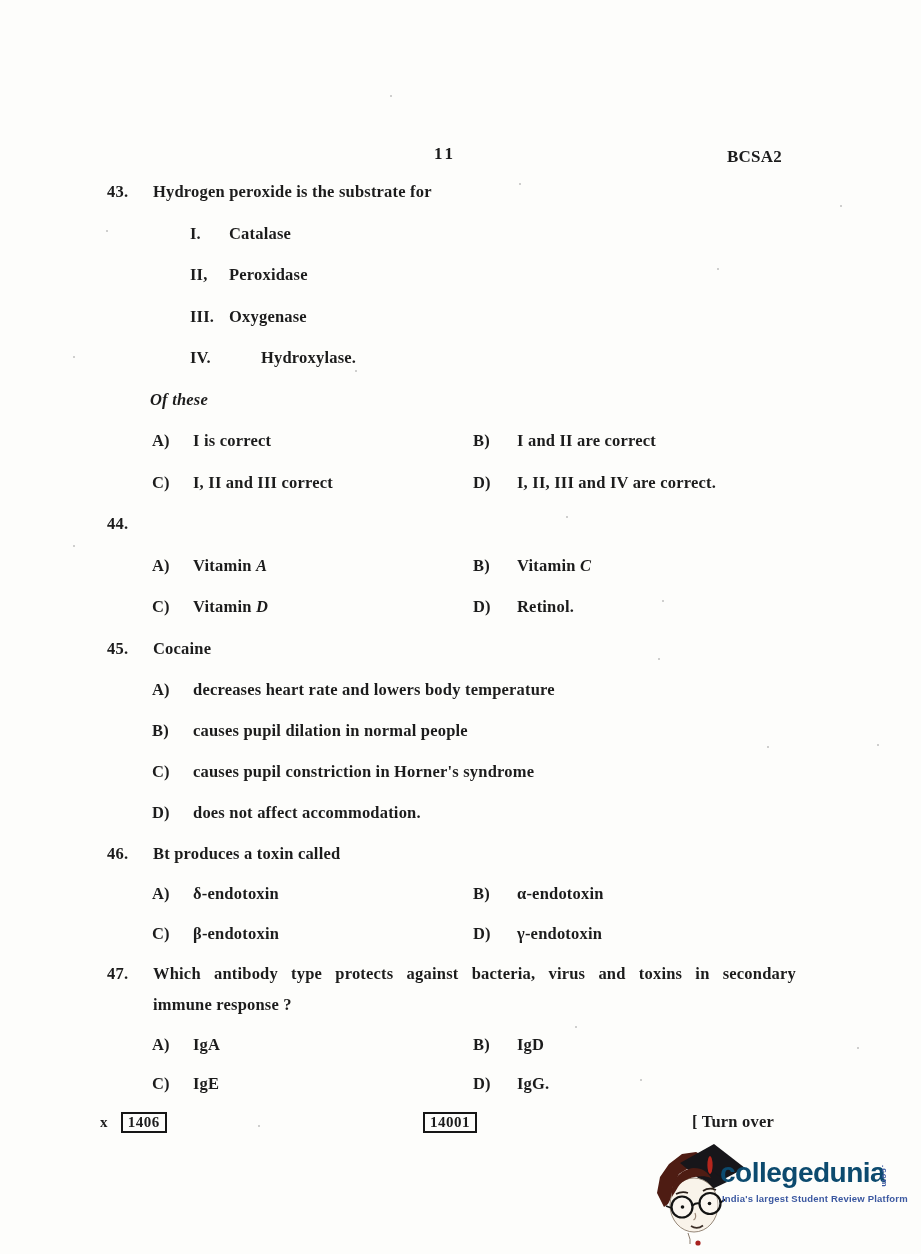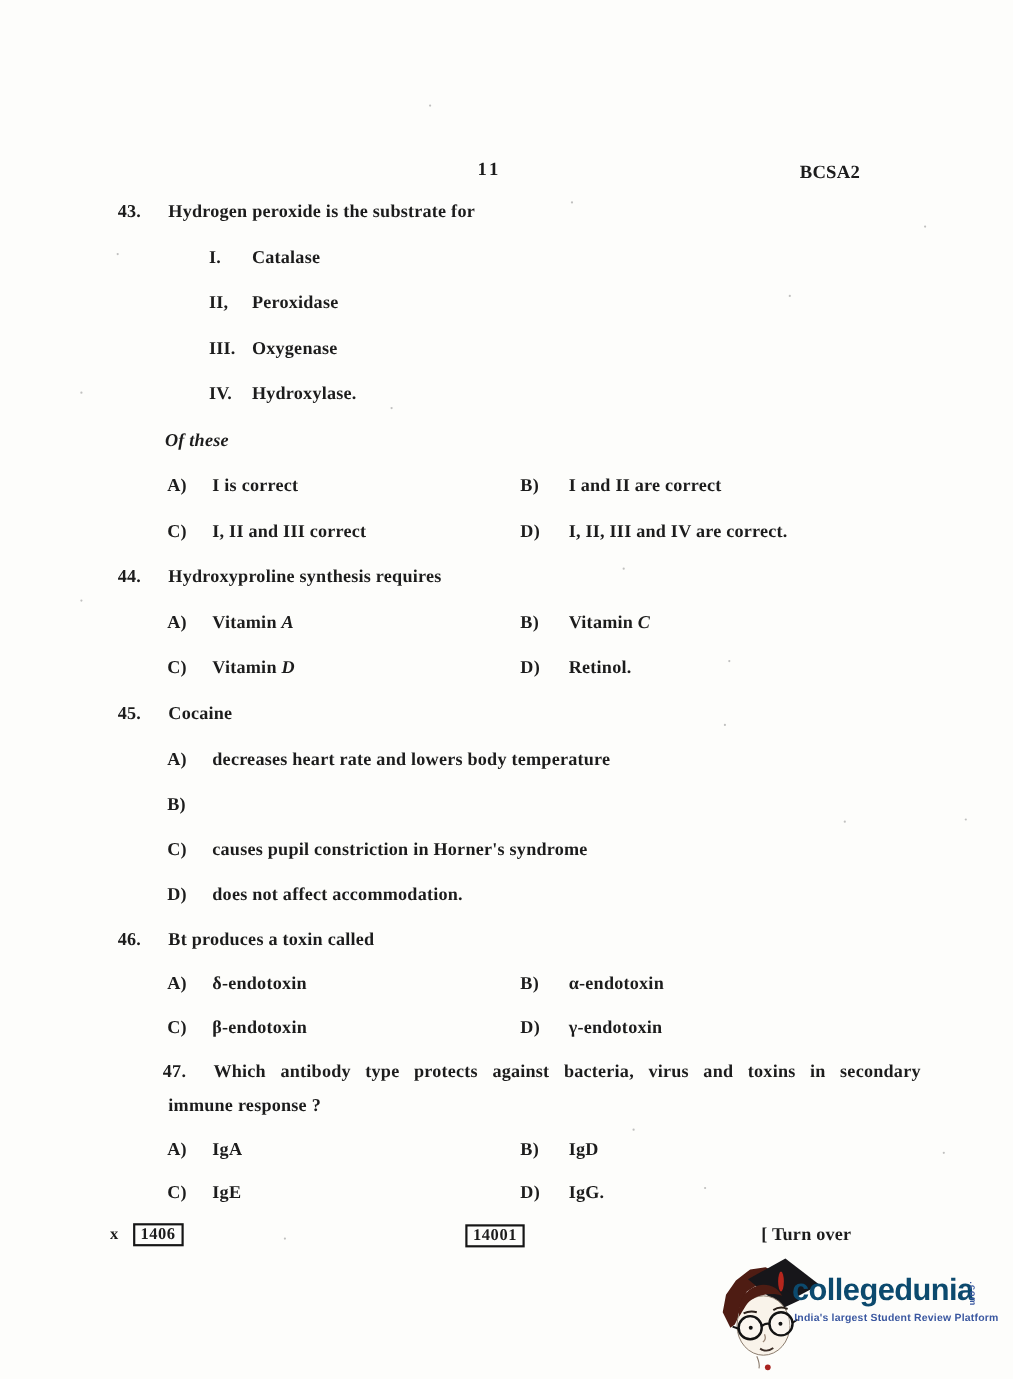--- a/index.html
+++ b/index.html
@@ -67,21 +67,21 @@
     <span>Catalase</span>
   </div>
   <div class="r sub" style="left:190px;top:265px;">
     <span class="rlabel">II,</span>
     <span>Peroxidase</span>
   </div>
   <div class="r sub" style="left:190px;top:307px;">
     <span class="rlabel">III.</span>
     <span>Oxygenase</span>
   </div>
-  <div class="r sub" style="left:190px;top:348px;">
+  <div class="r sub" style="left:190px;top:348px;gap:32px;">
     <span class="rlabel">IV.</span>
     <span>Hydroxylase.</span>
   </div>
   <div class="r note" style="left:150px;top:390px;">Of these</div>
 
   <div class="r opt" style="left:152px;top:431px;">
     <span class="olabel">A)</span>
     <span>I is correct</span>
   </div>
   <div class="r opt col2" style="left:473px;top:431px;">
@@ -92,21 +92,20 @@
     <span class="olabel">C)</span>
     <span>I, II and III correct</span>
   </div>
   <div class="r opt col2" style="left:473px;top:473px;">
     <span class="olabel">D)</span>
     <span>I, II, III and IV are correct.</span>
   </div>
 
   <div class="r qline" style="left:107px;top:514px;">
     <span class="qnum">44.</span>
-    <span>Hydroxyproline synthesis requires</span>
   </div>
   <div class="r opt" style="left:152px;top:556px;">
     <span class="olabel">A)</span>
     <span><span>Vitamin </span><span class="ital">A</span></span>
   </div>
   <div class="r opt col2" style="left:473px;top:556px;">
     <span class="olabel">B)</span>
     <span><span>Vitamin </span><span class="ital">C</span></span>
   </div>
   <div class="r opt" style="left:152px;top:597px;">
@@ -121,20 +120,21 @@
   <div class="r qline" style="left:107px;top:639px;font-family:Liberation Serif, serif;">
     <span class="qnum">45.</span>
     <span>Cocaine</span>
   </div>
   <div class="r opt" style="left:152px;top:680px;">
     <span class="olabel">A)</span>
     <span>decreases heart rate and lowers body temperature</span>
   </div>
   <div class="r opt" style="left:152px;top:721px;">
     <span class="olabel">B)</span>
+    <span>causes pupil dilation in normal people</span>
   </div>
   <div class="r opt" style="left:152px;top:762px;">
     <span class="olabel">C)</span>
     <span>causes pupil constriction in Horner's syndrome</span>
   </div>
   <div class="r opt" style="left:152px;top:803px;">
     <span class="olabel">D)</span>
     <span>does not affect accommodation.</span>
   </div>
 
@@ -152,21 +152,21 @@
   </div>
   <div class="r opt" style="left:152px;top:924px;">
     <span class="olabel">C)</span>
     <span>β-endotoxin</span>
   </div>
   <div class="r opt col2" style="left:473px;top:924px;">
     <span class="olabel">D)</span>
     <span>γ-endotoxin</span>
   </div>
 
-  <div class="r qline" style="left:107px;top:964px;margin-left:41px;">
+  <div class="r qline" style="left:107px;top:964px;">
     <span class="qnum">47.</span>
     <span class="jst">Which antibody type protects against bacteria, virus and toxins in secondary</span>
   </div>
   <div class="r" style="left:153px;top:995px;">immune response ?</div>
   <div class="r opt" style="left:152px;top:1035px;">
     <span class="olabel">A)</span>
     <span>IgA</span>
   </div>
   <div class="r opt col2" style="left:473px;top:1035px;">
     <span class="olabel">B)</span>

